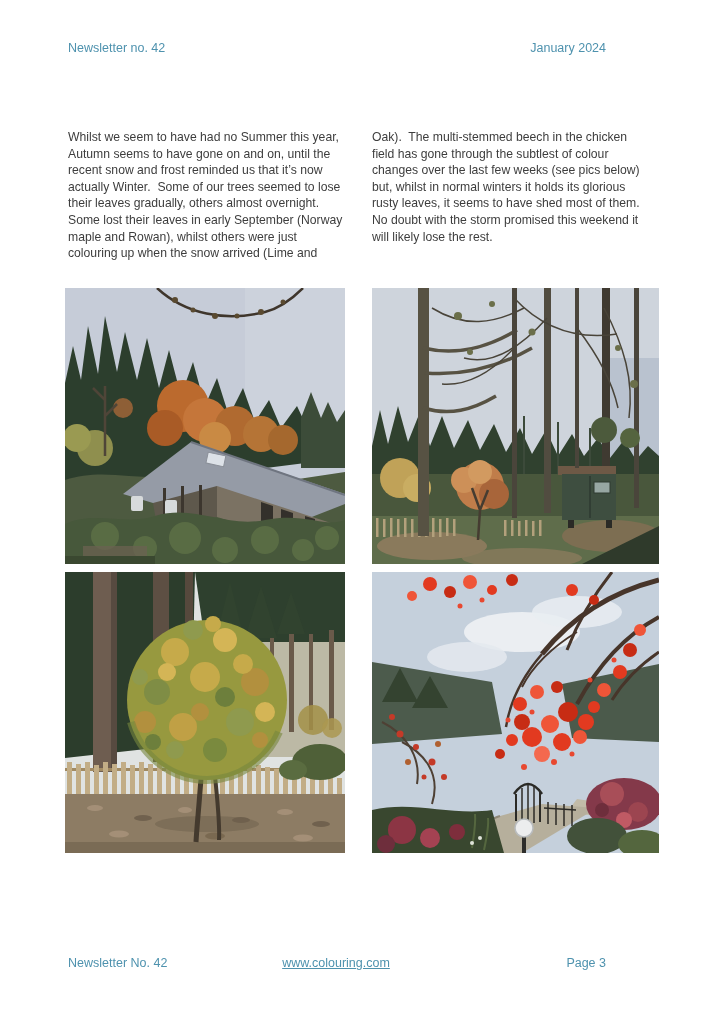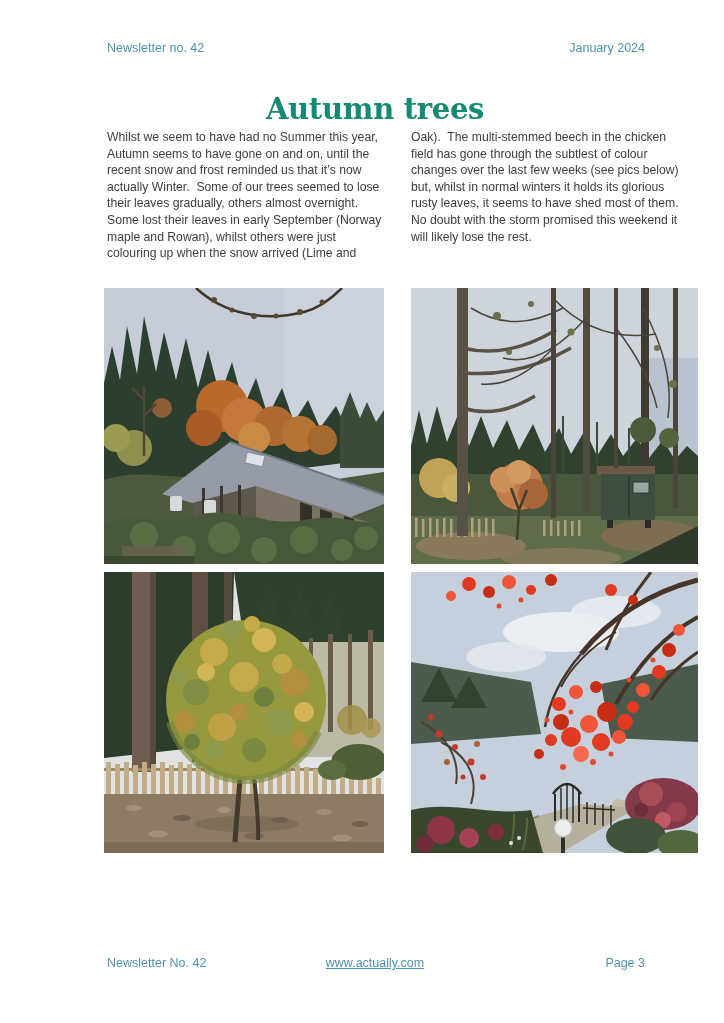--- a/index.html
+++ b/index.html
@@ -1,17 +1,17 @@
 <!DOCTYPE html>
 <html><head>
 <meta charset="utf-8">
 <style>
   html,body{margin:0;padding:0;background:#ffffff;}
   .page{position:relative;width:672px;height:1023px;background:#ffffff;overflow:hidden;
-        font-family:"Liberation Sans",sans-serif;margin-left:39px;}
+        font-family:"Liberation Sans",sans-serif;}
   .hdr{position:absolute;top:41px;font-size:12.5px;color:#4e92ae;}
   .hdr-left{left:68px;}
   .hdr-right{right:66px;}
   .title{position:absolute;top:73px;left:0;width:100%;text-align:center;
          font-family:"DejaVu Serif","Liberation Serif",serif;font-weight:700;
          font-size:29px;color:#148a74;letter-spacing:-0.3px;}
   .col{position:absolute;top:129px;font-size:12.2px;line-height:16.6px;color:#3d3d3d;
        white-space:pre-wrap;}
   .col-1{left:68px;width:302px;}
   .col-2{left:372px;width:298px;}
@@ -28,21 +28,20 @@
   .ftr-right{right:66px;}
 </style>
 </head>
 <body>
 
 <div class="page">
 
   <div class="hdr hdr-left">Newsletter no. 42</div>
   <div class="hdr hdr-right">January 2024</div>
 
-  <h1 class="title">Autumn trees</h1>
 
   <div class="col col-2">Oak).  The multi-stemmed beech in the chicken
 field has gone through the subtlest of colour
 changes over the last few weeks (see pics below)
 but, whilst in normal winters it holds its glorious
 rusty leaves, it seems to have shed most of them.
 No doubt with the storm promised this weekend it
 will likely lose the rest.</div>
   <div class="col col-1">Whilst we seem to have had no Summer this year,
 Autumn seems to have gone on and on, until the
@@ -394,16 +393,16 @@
           <circle cx="160" cy="140" r="2.5"></circle>
           <circle cx="218" cy="108" r="2.5"></circle>
         <circle cx="242" cy="88" r="2.5"></circle>
           <circle cx="110" cy="28" r="2.5"></circle>
           <circle cx="88" cy="34" r="2.5"></circle>
       </g>
     </svg>
   </figure>
 
   <div class="ftr ftr-left">Newsletter No. 42</div>
-  <div class="ftr ftr-center"><a>www.actually.com</a></div>
+  <div class="ftr ftr-center"><a>www.colouring.com</a></div>
   <div class="ftr ftr-right">Page 3</div>
 
 </div>
 
 </body></html>

